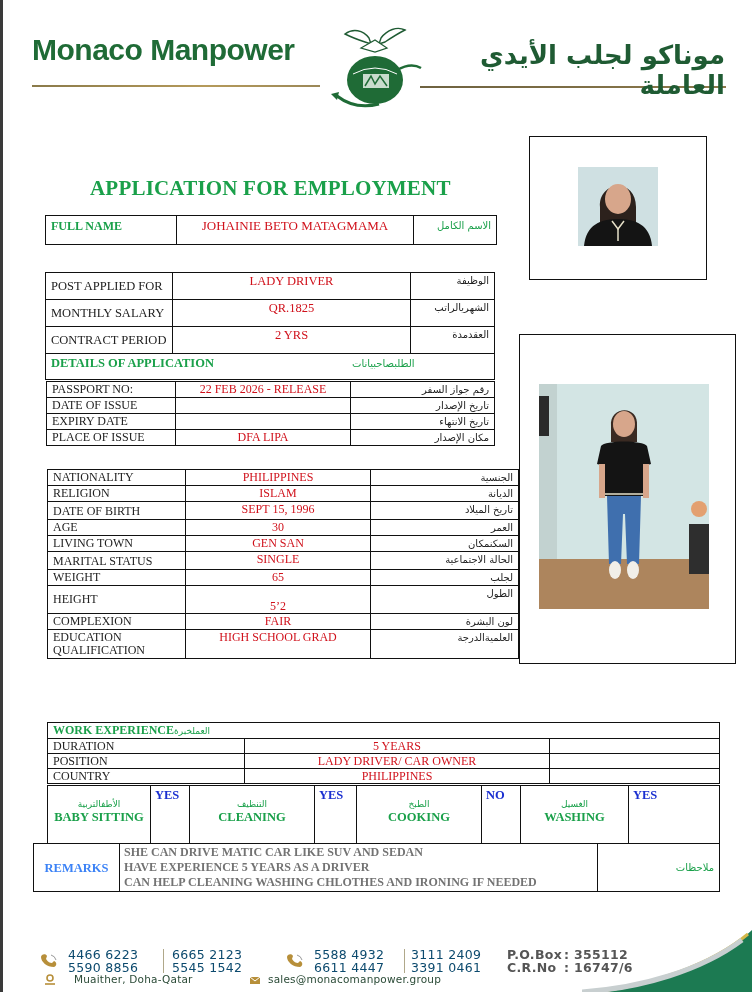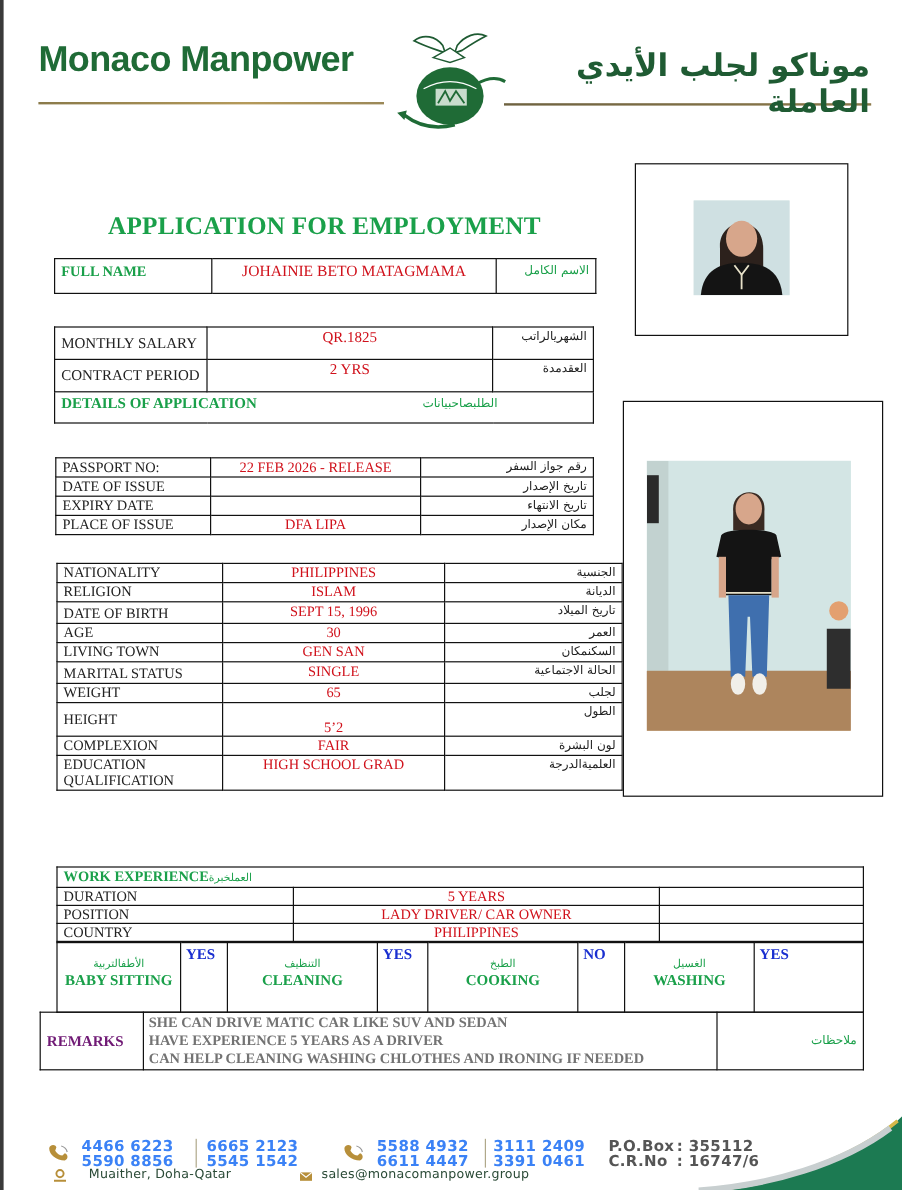--- a/index.html
+++ b/index.html
@@ -63,36 +63,36 @@
   
   #t-skill { left: 47px; top: 785px; width: 672px; }
   #t-skill td { height: 58px; padding: 0 4px; text-align: center; }
   #t-skill .skill-name { font-family: "Liberation Serif", serif; font-weight: bold; color: #1aa04a; font-size: 12.5px; line-height: 15px; padding-top: 12px; white-space: normal; }
   #t-skill .skill-ar { display: block; font-family: "DejaVu Sans", sans-serif; font-weight: normal; font-size: 9px; line-height: 12px; color: #1aa04a; }
   #t-skill .ans { text-align: left; padding-top: 2px; font-size: 12.5px; margin-top: 19px; }
 
   
   #t-rem { left: 33px; top: 843px; width: 686px; }
   #t-rem td { height: 46px; vertical-align: middle; }
-  #t-rem .rem-lbl { font-weight: bold; color: #701a75; font-size: 12.5px; }
+  #t-rem .rem-lbl { font-weight: bold; color: #3b82f6; text-align: center; font-size: 12.5px; }
   #t-rem .rem-val { font-weight: bold; color: #737373; font-size: 12px; line-height: 15px; padding-left: 4px; vertical-align: top; }
   #t-rem .rem-val div { white-space: nowrap; }
 
   
   .photo-box { position: absolute; border: 1px solid #111; background: #fff; }
   #photo-small-box { left: 529px; top: 136px; width: 178px; height: 144px; }
   #photo-large-box { left: 519px; top: 334px; width: 217px; height: 330px; }
   .photo { position: absolute; overflow: hidden; }
   #photo-small { left: 48px; top: 30px; width: 80px; height: 79px; background: #cfe0e2; }
   #photo-large { left: 19px; top: 49px; width: 170px; height: 225px; background: linear-gradient(180deg, #cfe3e3 0%, #d6e6e4 78%, #a77f58 78%, #b88f67 100%); }
 
   
   .footer { position: absolute; left: 0; top: 940px; width: 752px; height: 52px; font-family: "DejaVu Sans", sans-serif; color: #1f5c33; }
   .ft-phone-icon { position: absolute; width: 22px; height: 16px; }
-  .ft-nums { position: absolute; font-size: 12.5px; font-weight: bold; line-height: 12px; letter-spacing: 0.3px; color: #3b82f6; }
+  .ft-nums { position: absolute; font-size: 12.5px; font-weight: normal; line-height: 12px; letter-spacing: 0.3px; color: #0c4a6e; }
   .ft-sep { position: absolute; width: 1px; height: 24px; background: #b0a88a; }
   .ft-small { position: absolute; font-size: 10.5px; color: #2a4a36; letter-spacing: 0.2px; }
   .ft-grey { color: #555; font-weight: bold; }
   .swoosh { position: absolute; right: 0; bottom: 0; width: 170px; height: 62px; }
 </style>
 </head>
 <body>
 
 <div class="page-edge"></div>
 
@@ -147,20 +147,25 @@
   </div>
 </div>
 
 <table id="t-post">
   <colgroup>
       <col style="width:127px">
       <col style="width:238px">
       <col style="width:84px">
     </colgroup>
   <tbody>
+      <tr>
+    <td class="lbl">POST APPLIED FOR</td>
+    <td class="val">LADY DRIVER</td>
+    <td class="ar">الوظيفة</td>
+  </tr>
   <tr>
     <td class="lbl">MONTHLY SALARY</td>
     <td class="val">QR.1825</td>
     <td class="ar">الشهريالراتب</td>
   </tr>
   <tr>
     <td class="lbl">CONTRACT PERIOD</td>
     <td class="val">2 YRS</td>
     <td class="ar">العقدمدة</td>
   </tr>

